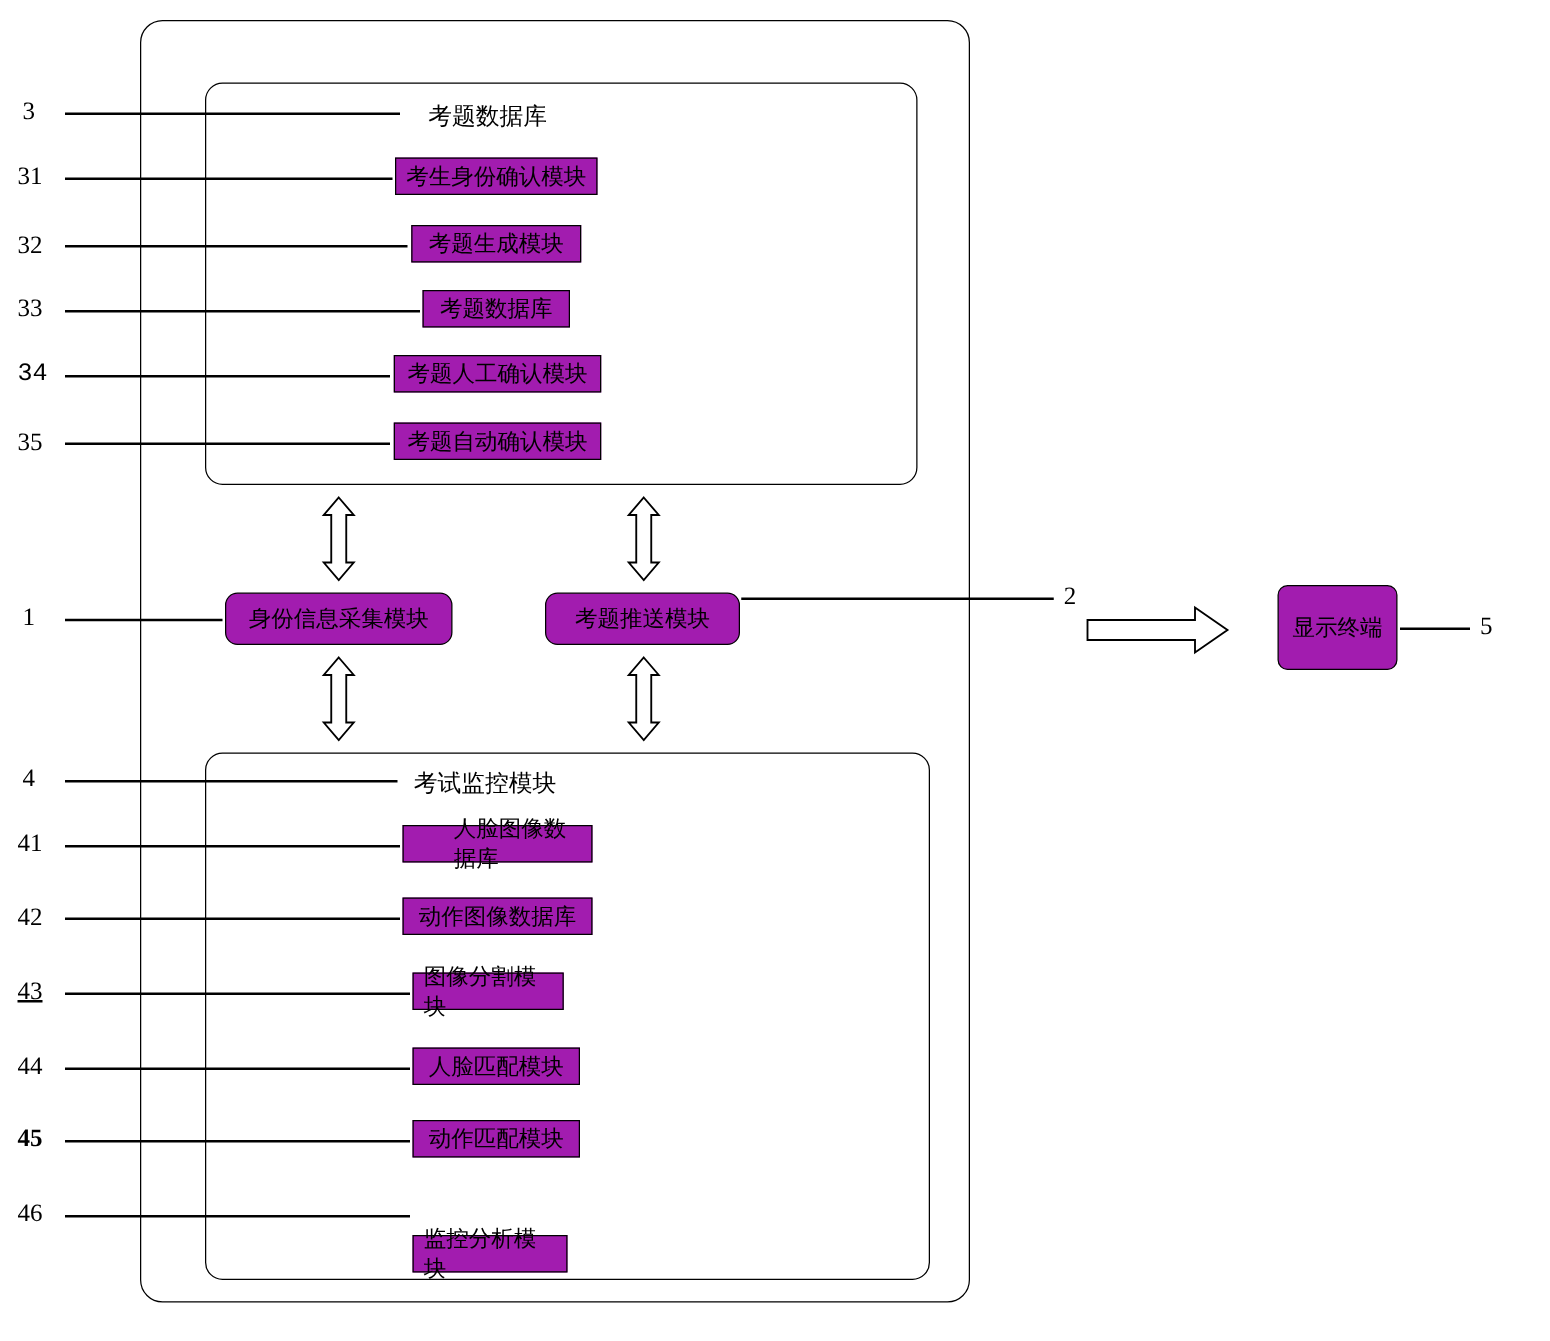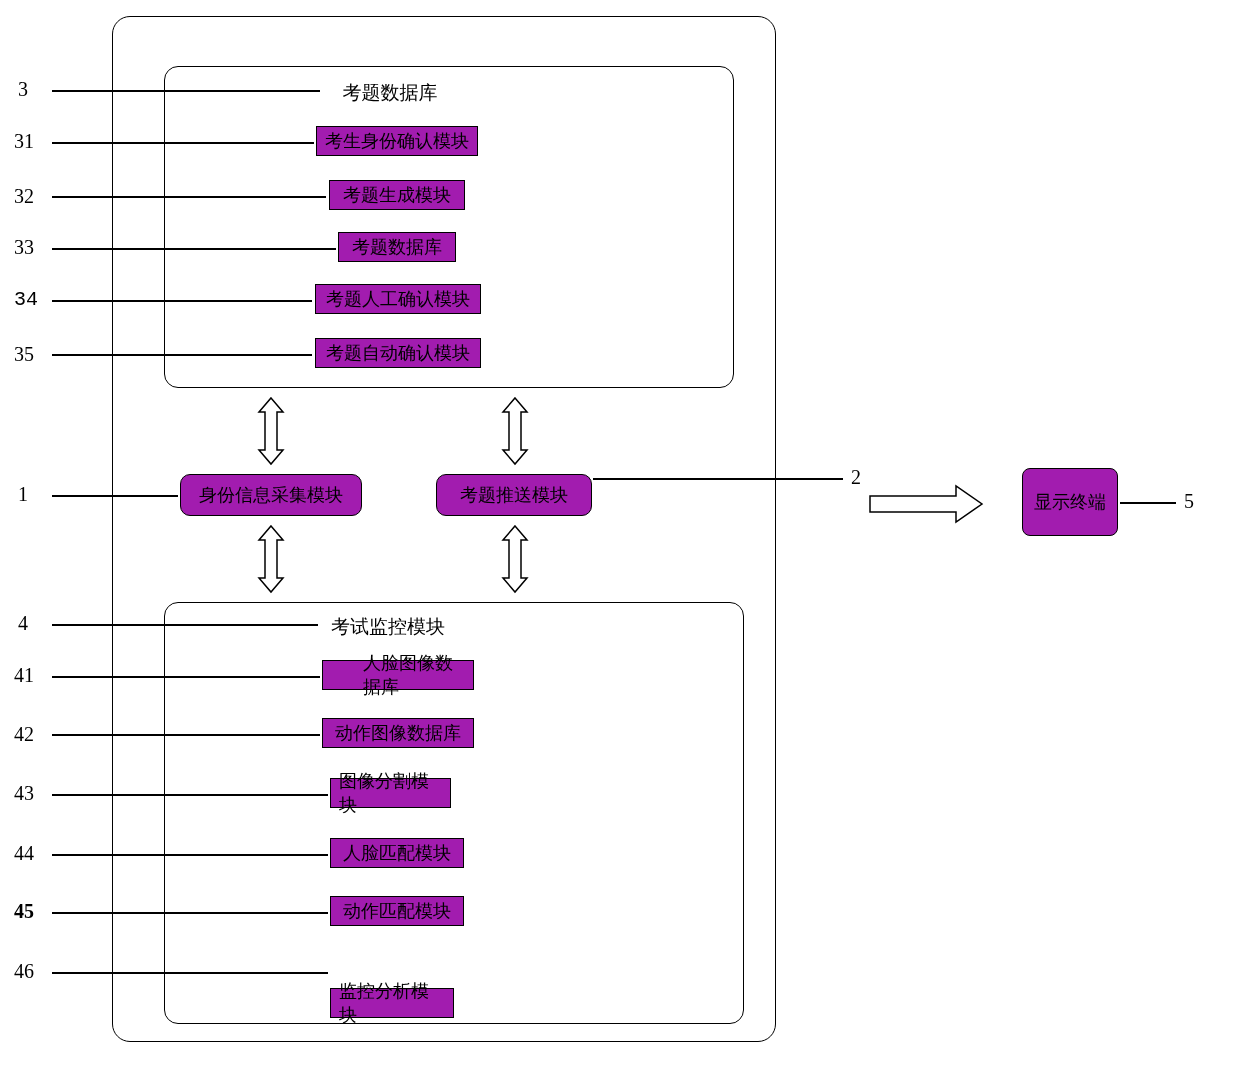--- a/index.html
+++ b/index.html
@@ -142,21 +142,21 @@
 
 <div class="label-num" style="left:18px; top:612px;">4</div>
 <div class="leader-line" style="left:52px; top:624px; width:266px;"></div>
 
 <div class="label-num" style="left:14px; top:664px;">41</div>
 <div class="leader-line" style="left:52px; top:676px; width:268px;"></div>
 
 <div class="label-num" style="left:14px; top:723px;">42</div>
 <div class="leader-line" style="left:52px; top:734px; width:268px;"></div>
 
-<div class="label-num" style="left:14px; top:782px;">43</div>
+<div class="label-num" style="left:14px; top:782px;text-decoration:underline;">43</div>
 <div class="leader-line" style="left:52px; top:794px; width:276px;"></div>
 
 <div class="label-num" style="left:14px; top:842px;">44</div>
 <div class="leader-line" style="left:52px; top:854px; width:276px;"></div>
 
 <div class="label-num" style="left:14px; top:900px;font-weight:bold;">45</div>
 <div class="leader-line" style="left:52px; top:912px; width:276px;"></div>
 
 <div class="label-num" style="left:14px; top:960px;">46</div>
 <div class="leader-line" style="left:52px; top:972px; width:276px;"></div>

